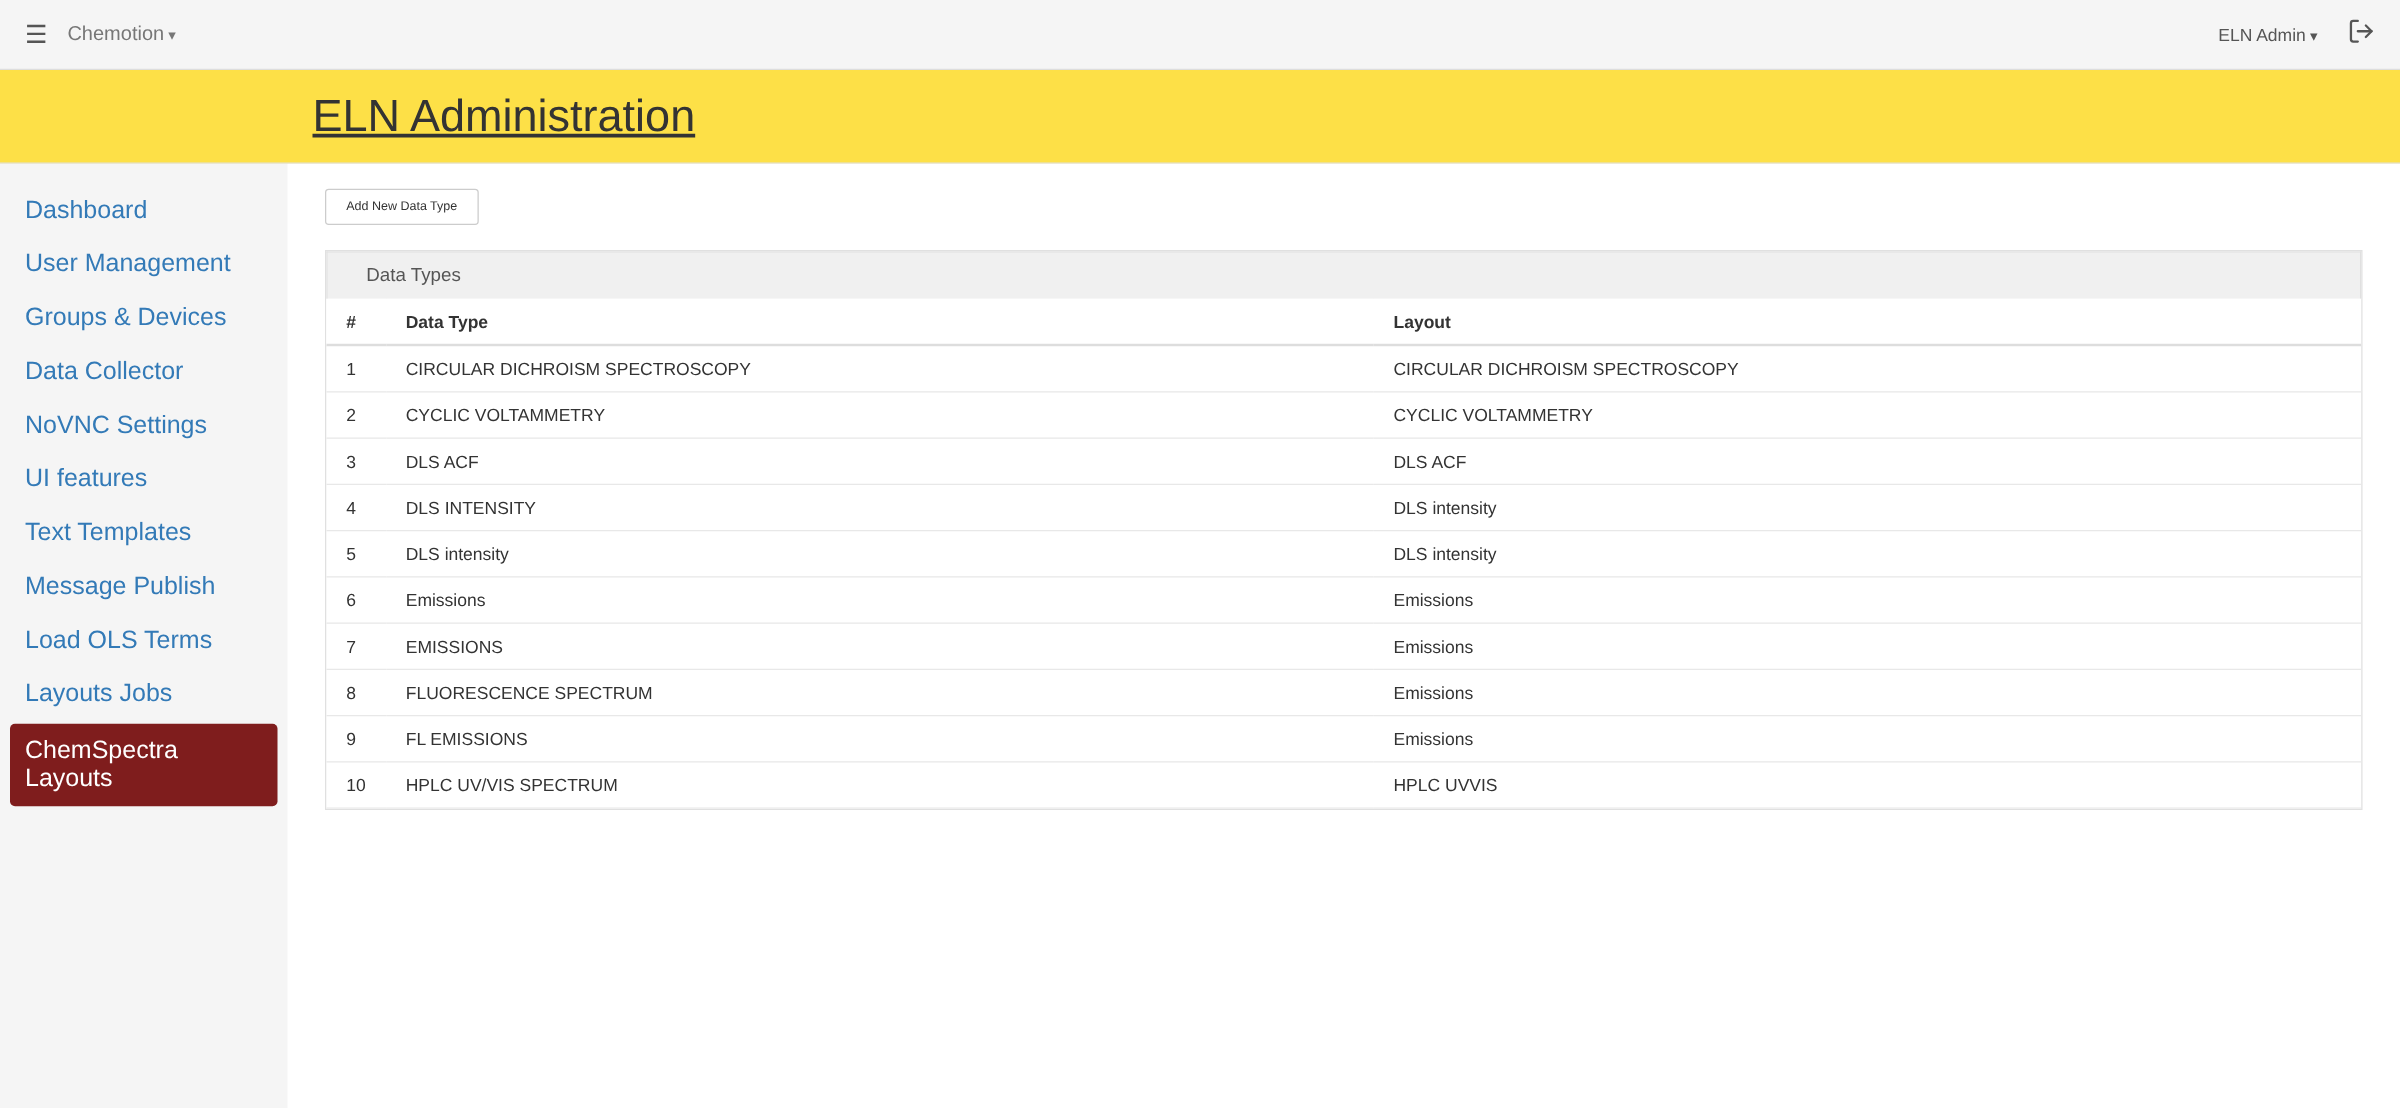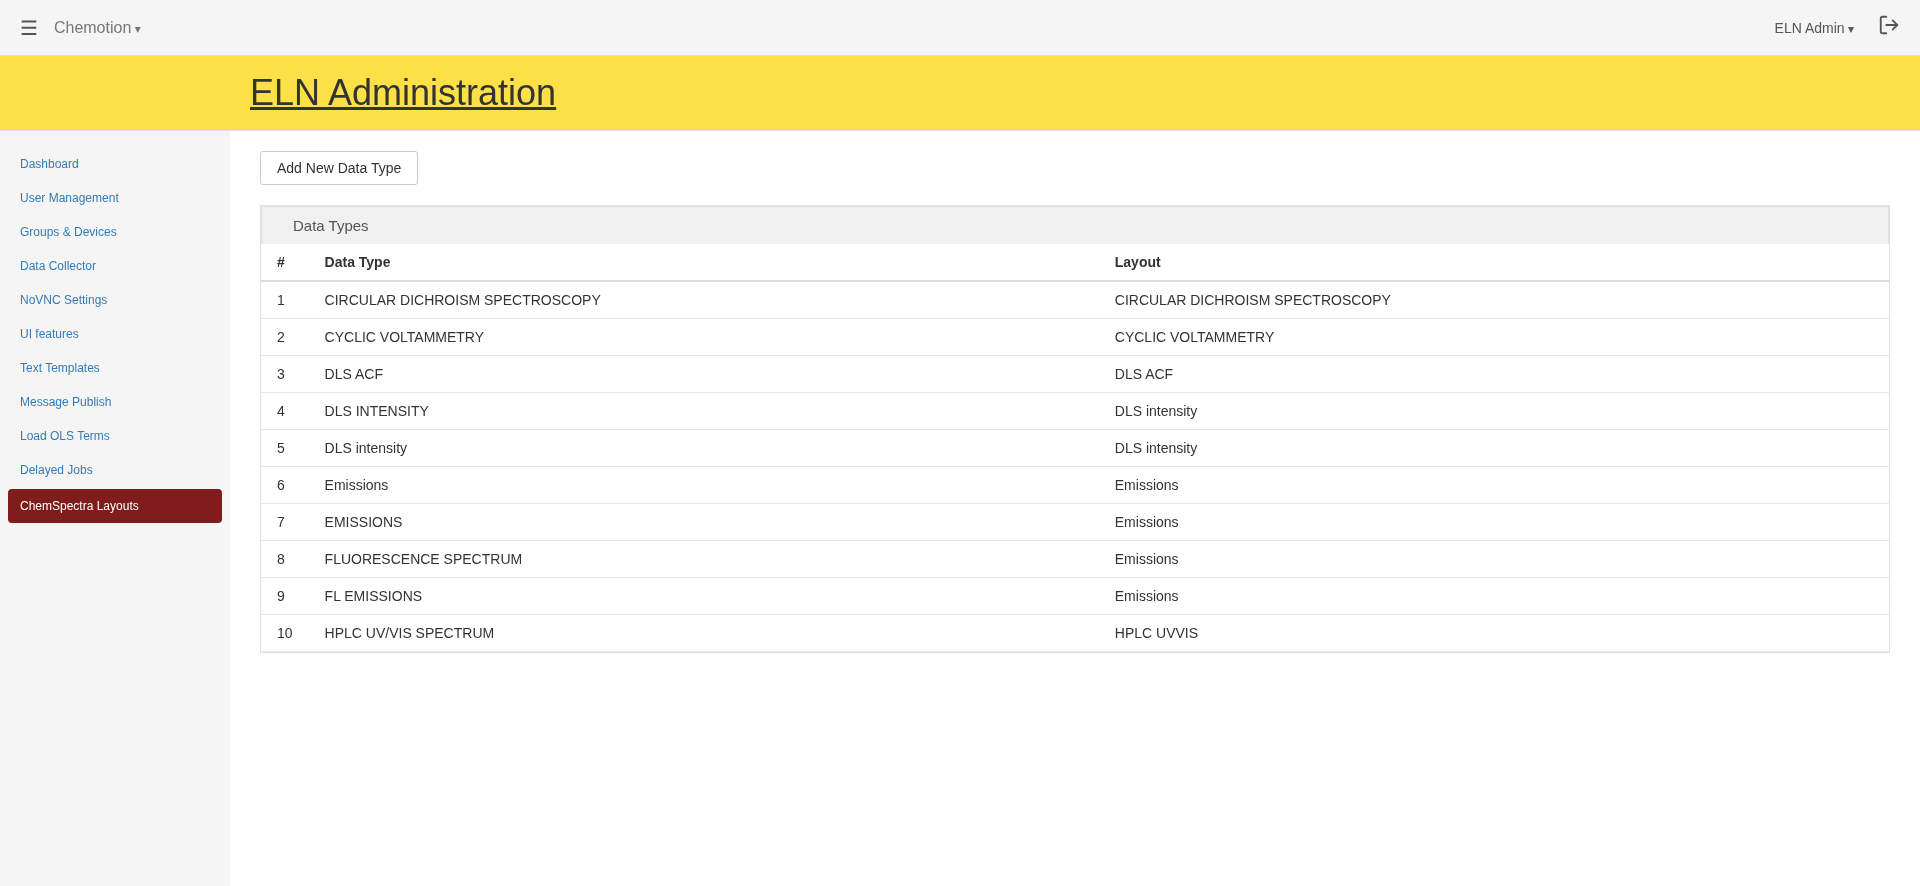--- a/index.html
+++ b/index.html
@@ -45,21 +45,21 @@
       width: 230px;
       background: #f5f5f5;
       padding: 16px 0;
       flex-shrink: 0;
     }
     .sidebar-item {
       display: block;
       padding: 10px 20px;
       color: #337ab7;
       text-decoration: none;
-      font-size: 12px;
+      font-size: 20px;
       cursor: pointer;
     }
     .sidebar-item.active {
       background: #7f1d1d;
       color: #fff;
       border-radius: 4px;
       margin: 2px 8px;
       padding: 10px 12px;
     }
 
@@ -68,21 +68,21 @@
       flex: 1;
       background: #fff;
       padding: 20px 30px;
     }
 
     
     .add-btn {
       border: 1px solid #ccc;
       background: #fff;
       padding: 8px 16px;
-      font-size: 14px;
+      font-size: 10px;
       cursor: pointer;
       border-radius: 3px;
       color: #333;
       margin-bottom: 20px;
     }
 
     
     .section-title {
       background: #f0f0f0;
       padding: 10px 31px;
@@ -156,21 +156,21 @@
   <nav class="sidebar">
     <a class="sidebar-item">Dashboard</a>
     <a class="sidebar-item">User Management</a>
     <a class="sidebar-item">Groups &amp; Devices</a>
     <a class="sidebar-item">Data Collector</a>
     <a class="sidebar-item">NoVNC Settings</a>
     <a class="sidebar-item">UI features</a>
     <a class="sidebar-item">Text Templates</a>
     <a class="sidebar-item">Message Publish</a>
     <a class="sidebar-item">Load OLS Terms</a>
-    <a class="sidebar-item">Delayed Jobs</a>
+    <a class="sidebar-item">Layouts Jobs</a>
     <a class="sidebar-item active">ChemSpectra Layouts</a>
   </nav>
 
   <main class="main-content">
     <button class="add-btn">Add New Data Type</button>
 
     <div class="table-wrapper">
       <div class="section-title">Data Types</div>
       <table class="data-table">
         <thead>

